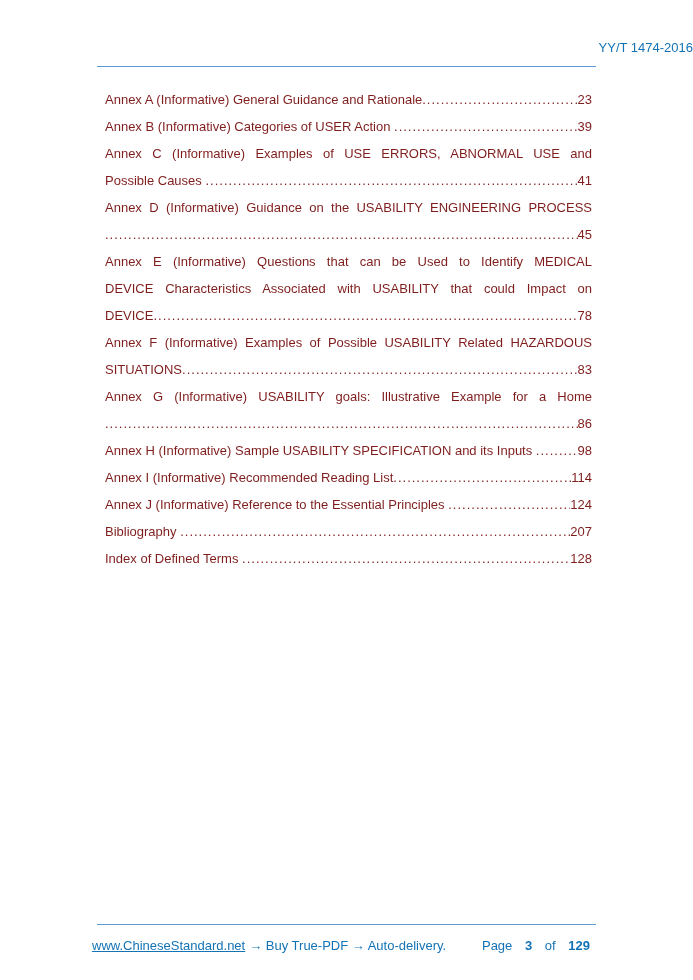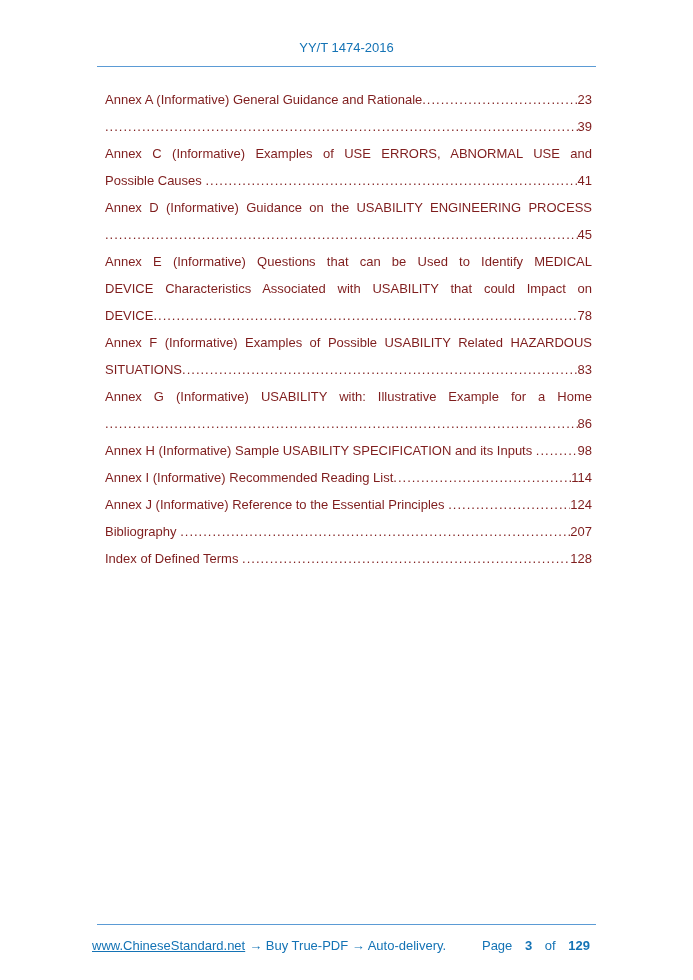--- a/index.html
+++ b/index.html
@@ -9,21 +9,21 @@
     position: relative;
     overflow: hidden;
     font-family: "Liberation Sans", sans-serif;
     color: #202020;
   }
   .page { position: absolute; inset: 0; background: #ffffff; }
 
   
   .header-title {
     position: absolute; top: 40px; left: 0; right: 0;
-    text-align: center;
+    text-align: right;
     font-size: 13px; color: #1473b5;
   }
   .rule {
     position: absolute; left: 97px; right: 97px;
     border: none; border-top: 1px solid #5b9bd5; height: 0;
   }
   .header-rule { top: 66px; }
   .footer-rule { top: 924px; }
 
   
@@ -78,20 +78,21 @@
   <div class="toc">
       <div class="toc-entry">
         <div class="toc-last">
           <span class="toc-text">Annex A (Informative) General Guidance and Rationale</span>
           <span class="toc-dots"></span>
           <span class="toc-page">23</span>
         </div>
       </div>
       <div class="toc-entry">
         <div class="toc-last">
+          <span class="toc-text">Annex B (Informative) Categories of USER Action </span>
           <span class="toc-dots"></span>
           <span class="toc-page">39</span>
         </div>
       </div>
       <div class="toc-entry">
         <div class="toc-line">Annex C (Informative) Examples of USE ERRORS, ABNORMAL USE and</div>
         <div class="toc-last">
           <span class="toc-text">Possible Causes </span>
           <span class="toc-dots"></span>
           <span class="toc-page">41</span>
@@ -116,21 +117,21 @@
       </div>
       <div class="toc-entry">
         <div class="toc-line">Annex F (Informative) Examples of Possible USABILITY Related HAZARDOUS</div>
         <div class="toc-last">
           <span class="toc-text">SITUATIONS</span>
           <span class="toc-dots"></span>
           <span class="toc-page">83</span>
         </div>
       </div>
       <div class="toc-entry">
-        <div class="toc-line">Annex G (Informative) USABILITY with: Illustrative Example for a Home</div>
+        <div class="toc-line">Annex G (Informative) USABILITY goals: Illustrative Example for a Home</div>
         <div class="toc-last">
           <span class="toc-dots"></span>
           <span class="toc-page">86</span>
         </div>
       </div>
       <div class="toc-entry">
         <div class="toc-last">
           <span class="toc-text">Annex H (Informative) Sample USABILITY SPECIFICATION and its Inputs </span>
           <span class="toc-dots"></span>
           <span class="toc-page">98</span>

